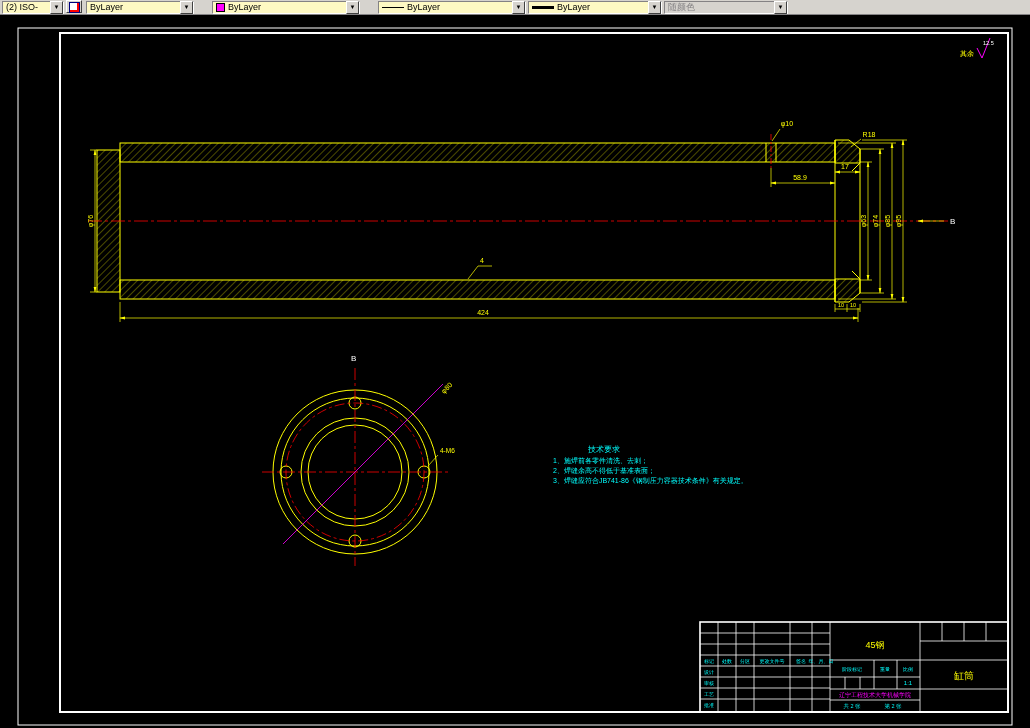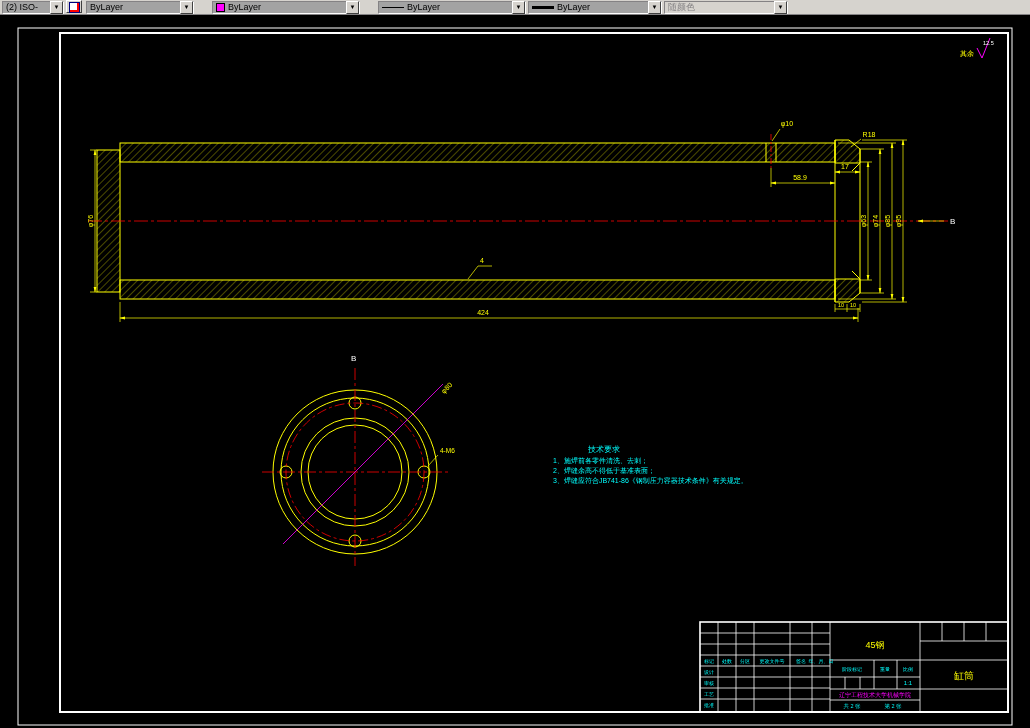--- a/index.html
+++ b/index.html
@@ -1,21 +1,21 @@
 <!DOCTYPE html>
 <html><head>
 <meta charset="utf-8">
 <style>
   html,body{margin:0;padding:0;background:#000;}
   .app{position:relative;width:1030px;height:728px;background:#000;overflow:hidden;
        font-family:"Liberation Sans",sans-serif;}
   
   .toolbar{position:absolute;top:0;left:0;width:1030px;height:14px;background:#d6d3ce;
            border-bottom:1px solid #848284;z-index:10;}
-  .combo{position:absolute;top:1px;height:11px;background:#a3a3a3;
+  .combo{position:absolute;top:1px;height:11px;background:#fef9c3;
          border:1px solid;border-color:#848284 #fff #fff #848284;
          display:flex;align-items:center;font-size:9px;color:#000;}
   .combo .txt{flex:1;padding-left:3px;white-space:nowrap;overflow:hidden;line-height:11px;}
   .combo .arrow{width:11px;height:11px;background:#d6d3ce;flex:0 0 auto;
          border:1px solid;border-color:#fff #404040 #404040 #fff;
          font-size:6px;line-height:10px;text-align:center;color:#000;}
   .combo.disabled{background:#d6d3ce;}
   .combo.disabled .txt{color:#848284;}
   .sw{width:7px;height:7px;background:#ff00ff;border:1px solid #000;margin-left:3px;flex:0 0 auto;}
   .ltglyph{width:22px;height:1px;background:#000;margin-left:3px;flex:0 0 auto;}

